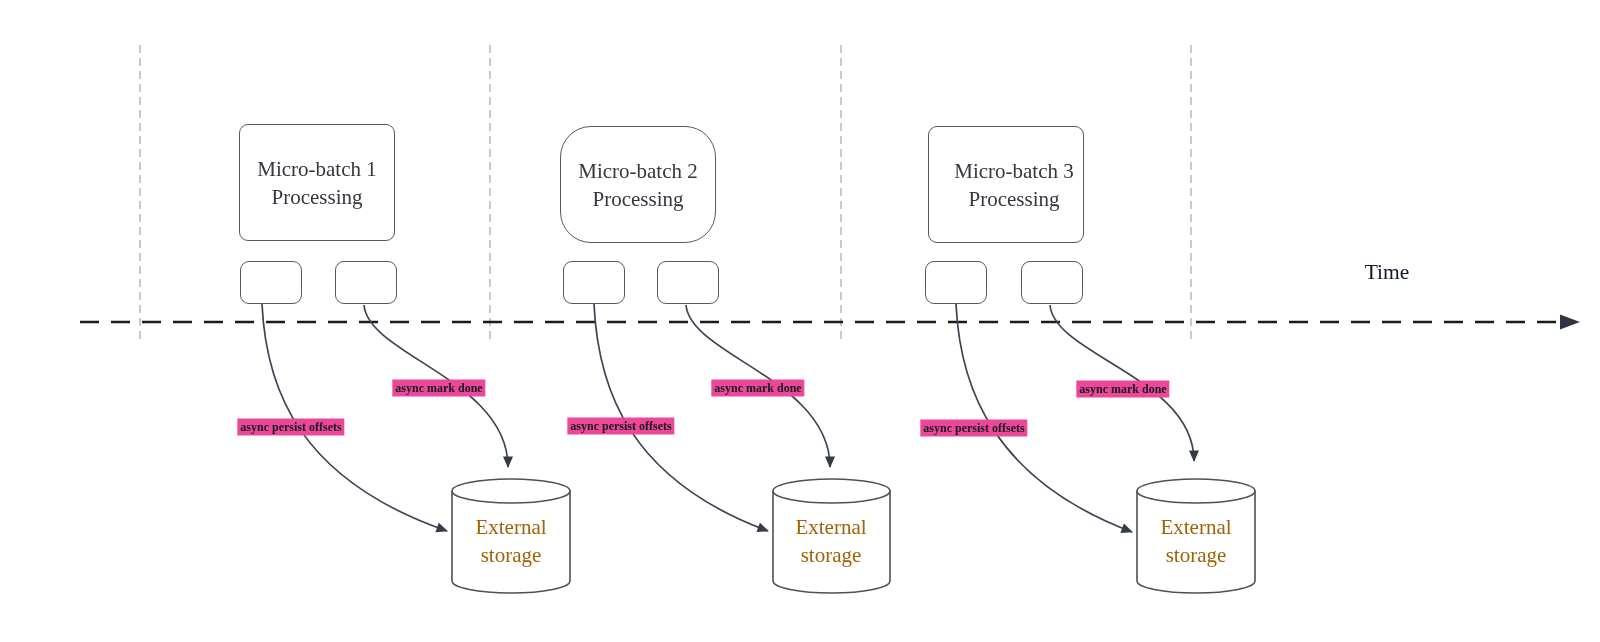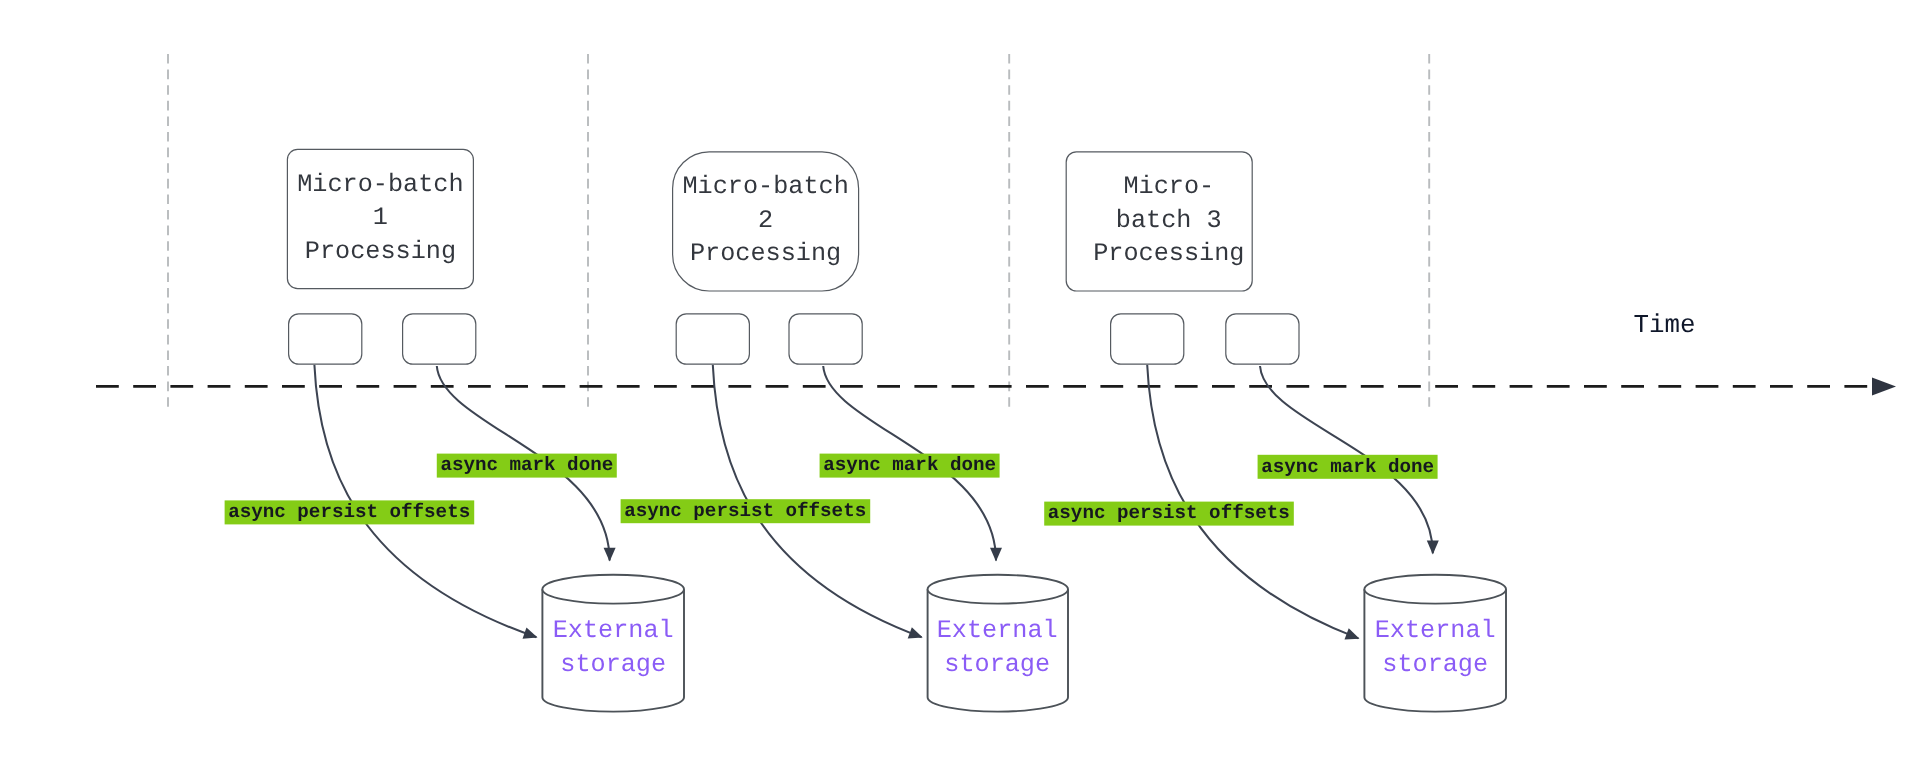--- a/index.html
+++ b/index.html
@@ -1,21 +1,21 @@
 <!DOCTYPE html>
 <html><head>
 <meta charset="utf-8">
 <style>
   html, body { margin: 0; padding: 0; background: #ffffff; }
   .canvas {
     position: relative;
     width: 1600px;
     height: 642px;
     background: #ffffff;
-    font-family: Liberation Mono, monospace;
+    font-family: Liberation Serif, serif;
     overflow: hidden;
   }
   .layer-svg {
     position: absolute;
     left: 0; top: 0;
     z-index: 1;
   }
   .node {
     position: absolute;
     box-sizing: border-box;
@@ -39,34 +39,34 @@
     white-space: pre-line;
   }
   .task-rect {
     width: 62px;
     height: 43px;
     top: 261px;
   }
   .flow-label {
     position: absolute;
     transform: translate(-50%, -50%);
-    font-size: 16px;
+    font-size: 12px;
     font-weight: 700;
     color: #15181f;
-    background: #84cc16;
+    background: #ec4899;
     padding: 1px 3px;
     white-space: nowrap;
     z-index: 3;
   }
   .cyl-label {
     position: absolute;
     transform: translate(-50%, -50%);
     font-size: 21px;
     line-height: 28px;
-    color: #8b5cf6;
+    color: #a16207;
     text-align: center;
     white-space: pre-line;
     z-index: 3;
   }
   .time-label {
     position: absolute;
     transform: translate(-50%, -50%);
     font-size: 21.5px;
     color: #0f172a;
     z-index: 3;
@@ -136,21 +136,21 @@
     <div class="proc-title">Micro-batch 2
 Processing</div>
   </div>
   <div class="node task-rect" style="left:563px;"></div>
   <div class="node task-rect" style="left:657px;"></div>
   <div class="flow-label" style="left:621px; top:426px;">async persist offsets</div>
   <div class="flow-label" style="left:758px; top:388px;">async mark done</div>
   <div class="cyl-label" style="left:831px; top:541px;">External
 storage</div>
 
-  <div class="node proc-box" style="left:888px; top:126px;padding-left:16px;">
+  <div class="node proc-box" style="left:928px; top:126px;padding-left:16px;">
     <div class="proc-title">Micro-batch 3
 Processing</div>
   </div>
   <div class="node task-rect" style="left:925px;"></div>
   <div class="node task-rect" style="left:1021px;"></div>
   <div class="flow-label" style="left:974px; top:428px;">async persist offsets</div>
   <div class="flow-label" style="left:1123px; top:389px;">async mark done</div>
   <div class="cyl-label" style="left:1196px; top:541px;">External
 storage</div>
 

